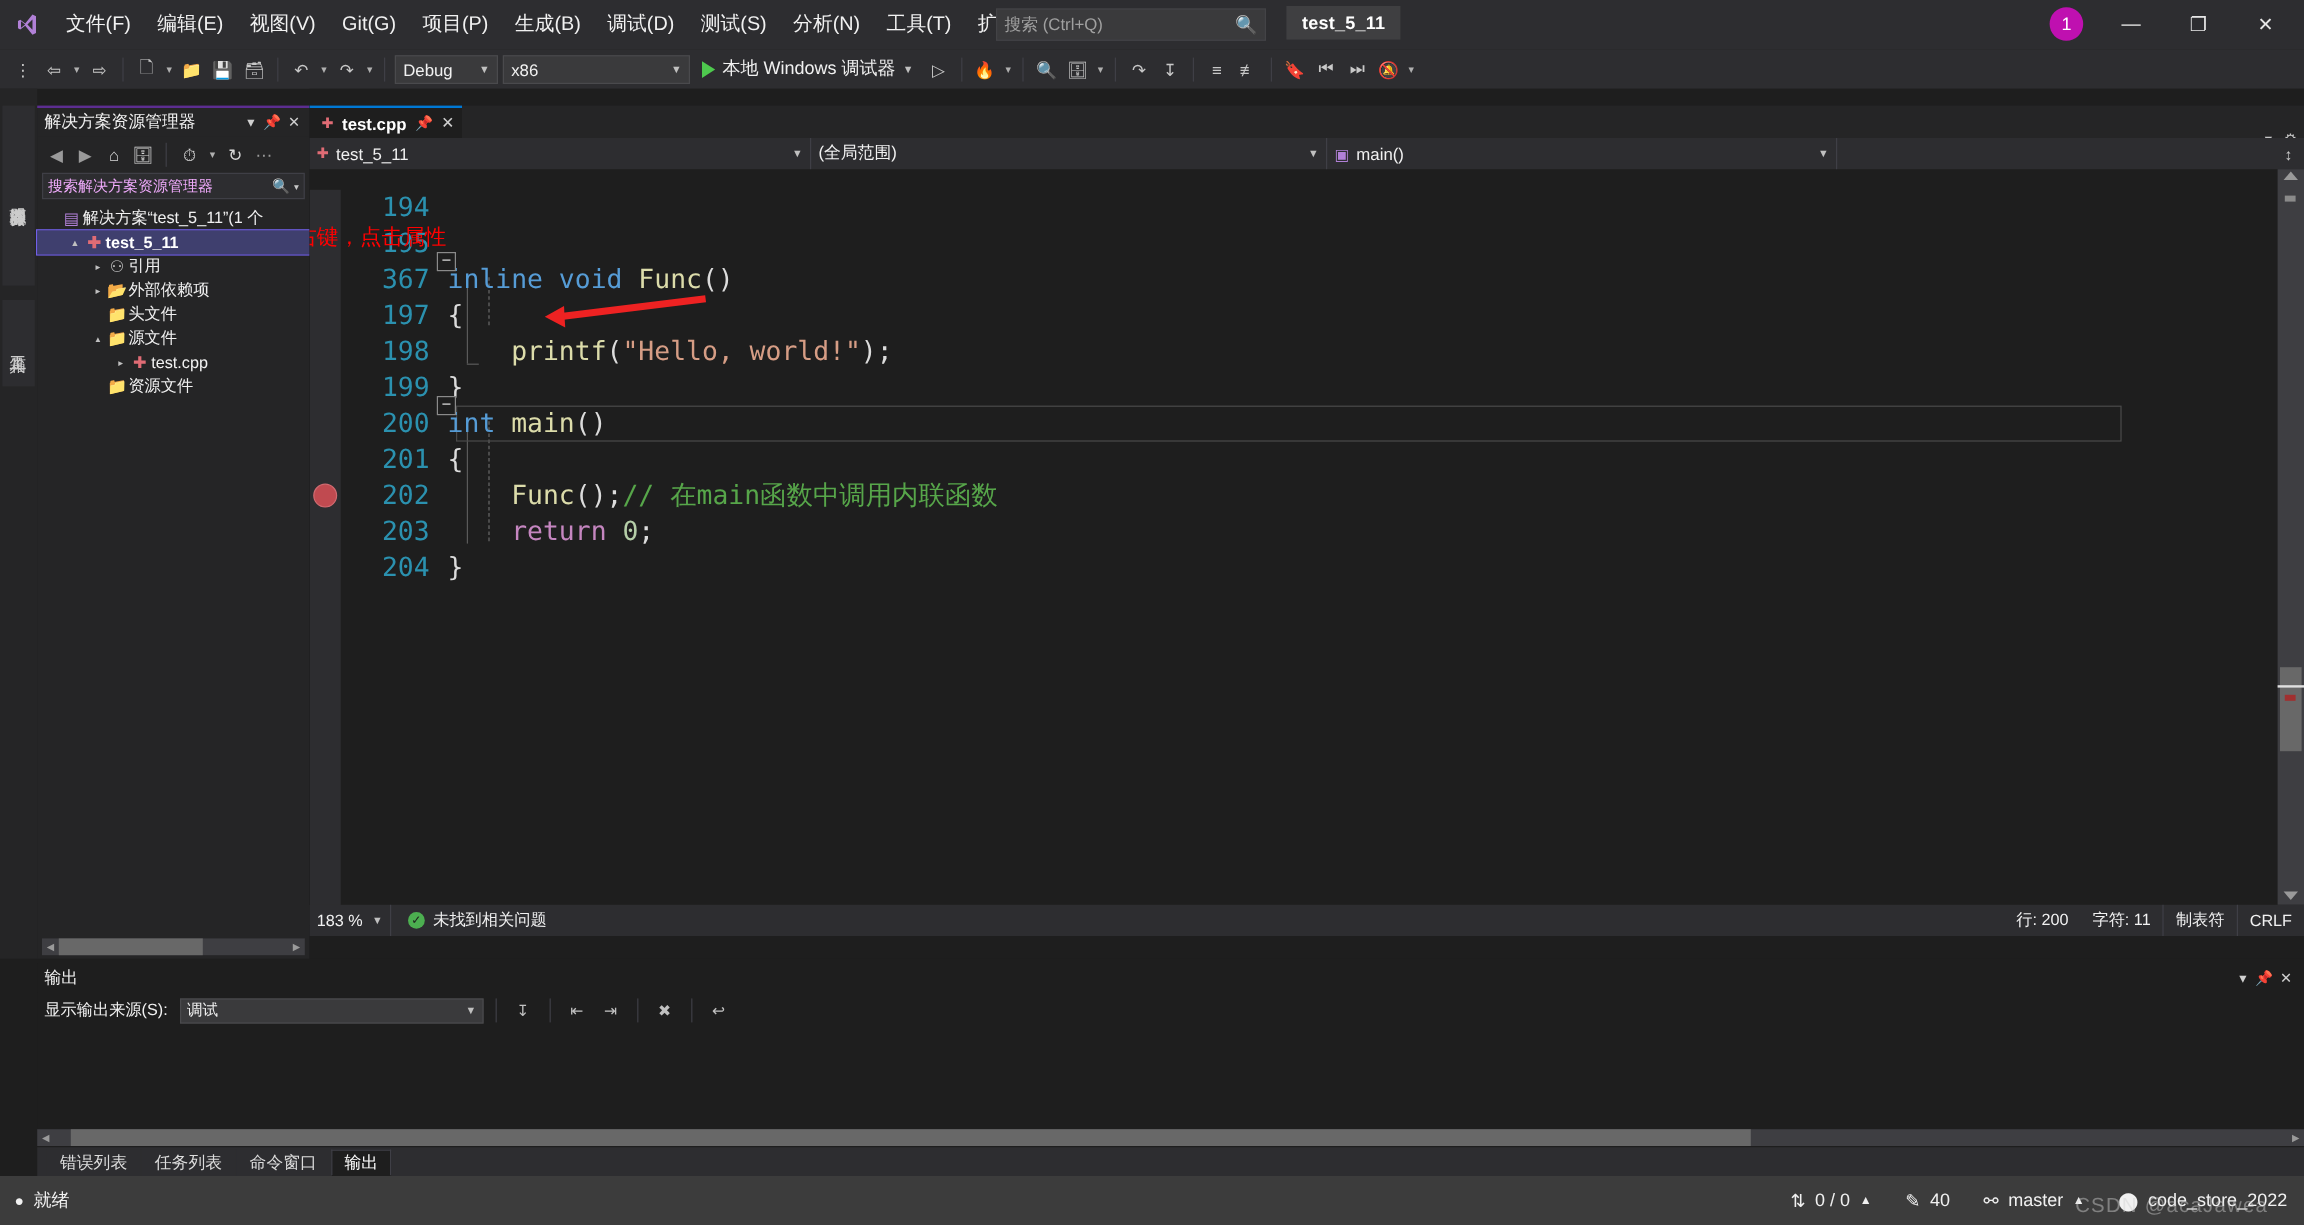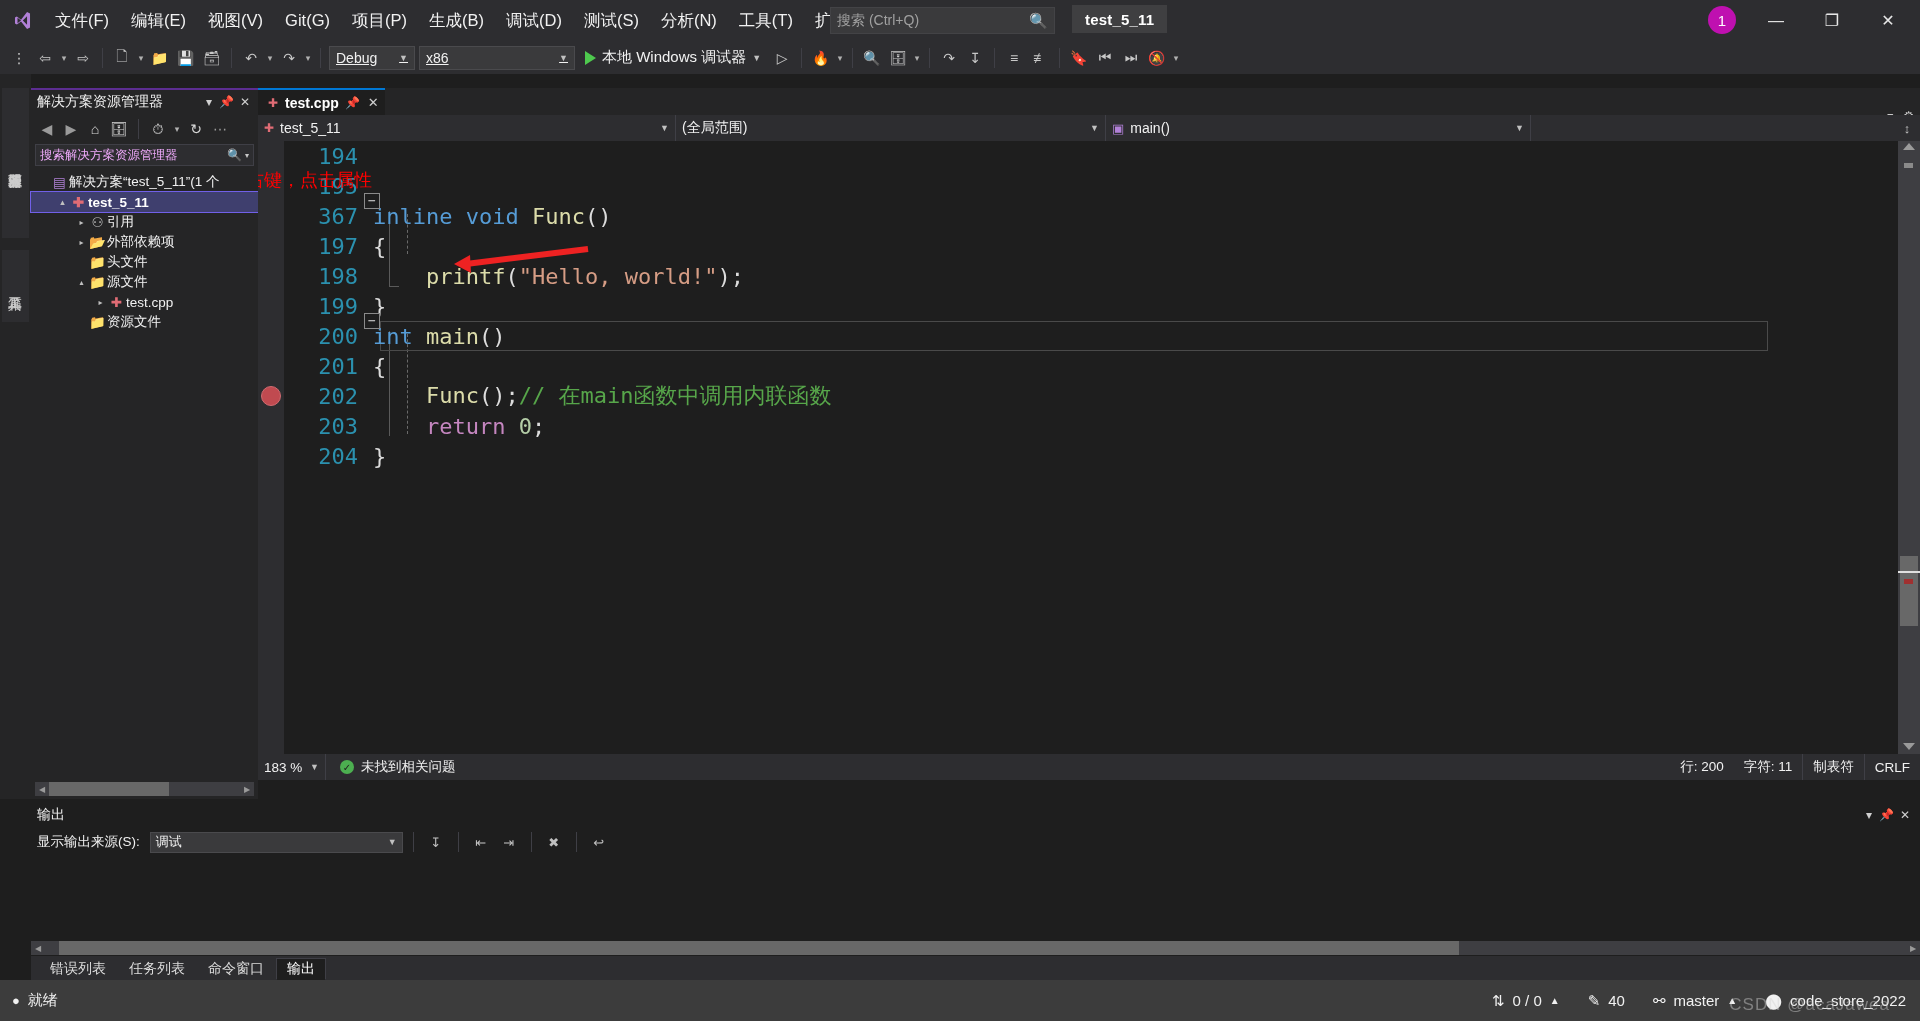--- a/index.html
+++ b/index.html
@@ -59,21 +59,20 @@
   .tb-sep { width: 1px; height: 20px; background: #3f3f46; margin: 0 6px; }
   .tb-ico {
     width: 26px; height: 24px; display: flex; align-items: center; justify-content: center;
     color: #c8c8c8; font-size: 14px;
   }
   .tb-caret { width: 12px; font-size: 9px; color: #b0b0b0; text-align: center; }
   .tb-combo {
     height: 24px; background: #3a3a3c; border: 1px solid #4a4a4d;
     display: flex; align-items: center; padding: 0 6px; font-size: 14px; color: #f1f1f1;
     margin: 0 2px;
-    text-decoration: underline;
   }
   .tb-combo .cv { flex: 1; white-space: nowrap; }
   .tb-combo .ca { font-size: 9px; color: #c0c0c0; margin-left: 8px; }
   .dbg-run { display: flex; align-items: center; gap: 6px; padding: 0 8px; height: 26px; font-size: 15px; color: #f1f1f1; }
   .play-tri { width: 0; height: 0; border-left: 11px solid #4ec94e; border-top: 7px solid transparent; border-bottom: 7px solid transparent; }
   .live-share {
     position: absolute; right: 54px; top: 41px; height: 33px; display: flex;
     align-items: center; gap: 7px; color: #cfd8e8; font-size: 15.5px;
   }
   .ls-person { position: absolute; right: 14px; top: 41px; height: 33px; display:flex; align-items:center; color:#c8c8c8; font-size:16px;}
@@ -142,21 +141,21 @@
 
   .navbar { position: absolute; left: 0; top: 41px; width: 1662px; height: 26px; background: #2d2d30; display: flex; align-items: center; }
   .nav-combo { height: 26px; display: flex; align-items: center; padding: 0 6px; border-right: 1px solid #3f3f46; font-size: 14px; color: #f1f1f1; gap: 6px; }
   .nav-combo .caret { font-size: 9px; color: #c0c0c0; }
   .nav-c1 { width: 418px; }
   .nav-c2 { width: 430px; }
   .nav-c3 { width: 425px; }
   .nav-grow { flex: 1; }
   .split-ico { width: 26px; height: 26px; display: flex; align-items: center; justify-content: center; color: #c8c8c8; font-size: 13px; }
 
-  .code-area { position: absolute; left: 0; top: 67px; width: 1662px; height: 613px; background: #1e1e1e; overflow: hidden; }
+  .code-area { position: absolute; left: 0; top: 84px; width: 1662px; height: 613px; background: #1e1e1e; overflow: hidden; }
   .gutter-bp { position: absolute; left: 0; top: 0; width: 26px; height: 613px; background: #2d2d30; }
   .bp-dot { position: absolute; left: 3px; width: 20px; height: 20px; border-radius: 50%; background: #c04a50; border: 1px solid #d06a70; }
   .code-lines { position: absolute; left: 0; top: 0; width: 1662px; }
   .cline { position: relative; height: 30px; display: flex; align-items: center; }
   .lnum {
     position: absolute; left: 0; width: 100px; text-align: right;
     font-family: "DejaVu Sans Mono", monospace; font-size: 22px; color: #2b91af;
     letter-spacing: 0px;
   }
   .ctext {

